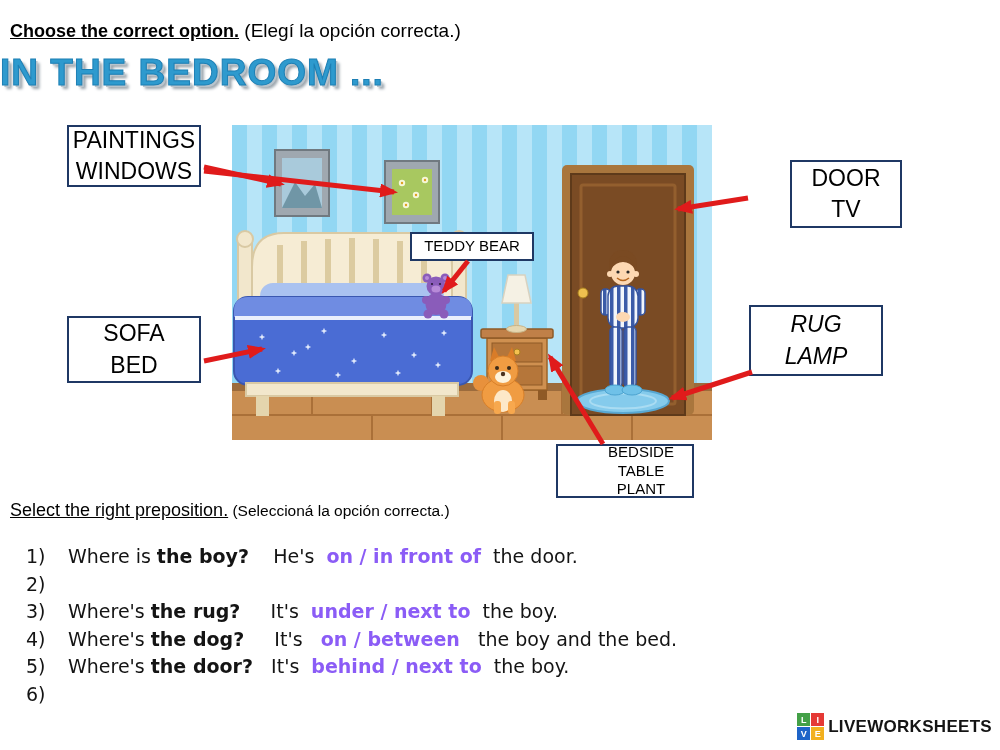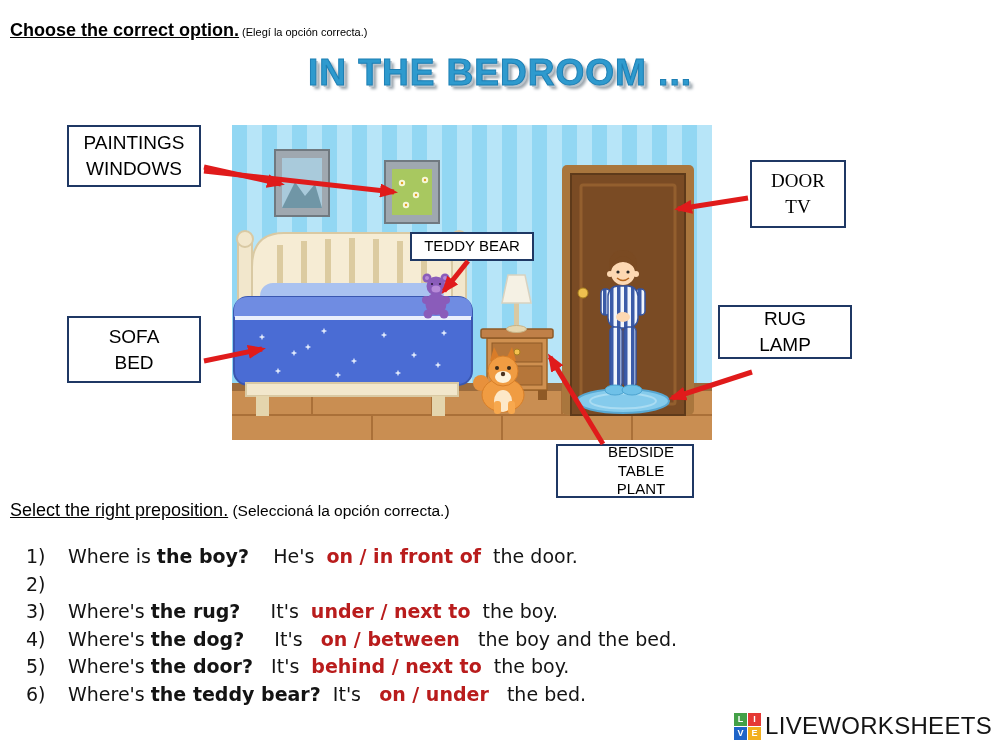--- a/index.html
+++ b/index.html
@@ -3,64 +3,64 @@
 <meta charset="utf-8">
 <style>
   html,body{margin:0;padding:0;}
   body{
     width:1000px;height:750px;position:relative;background:#ffffff;
     font-family:"Liberation Sans",sans-serif;overflow:hidden;color:#000;
   }
   
   .instruction{position:absolute;left:10px;top:20px;font-size:16px;}
   .instruction .bold-ul{font-weight:bold;text-decoration:underline;font-size:18px;}
-  .instruction .note{font-size:11px;}
+  .instruction .note{font-size:19px;}
   .sec2{position:absolute;left:10px;top:500px;font-size:16px;}
   .sec2 .bold-ul{font-weight:normal;text-decoration:underline;font-size:18px;}
   .sec2 .note{font-size:15.5px;}
   
   .title{
-    position:absolute;top:52px;left:0;width:100%;text-align:center;
+    position:absolute;top:52px;left:0;width:100%;text-align:left;
     font-size:37px;font-weight:bold;letter-spacing:1px;color:#2e9ace;
     -webkit-text-stroke:1px #1d7fb4;
     text-shadow:2px 2px 0 #b9c4cc,4px 4px 3px #9aa4ac;
   }
   
   .scene{position:absolute;left:232px;top:125px;width:480px;height:315px;z-index:10;}
   
   .lbl{
     position:absolute;background:#ffffff;border:2px solid #1f3864;
     display:flex;flex-direction:column;align-items:center;justify-content:center;
-    text-align:center;font-size:19px;line-height:1.35;z-index:20;box-sizing:border-box;
+    text-align:center;font-size:23px;line-height:1.35;z-index:20;box-sizing:border-box;
   }
   .lbl.small{font-size:15px;line-height:1.25;}
   #lbl-paintings{left:67px;top:125px;width:134px;height:62px;}
-  #lbl-door{left:750px;top:160px;width:96px;height:68px;font-family:Liberation Serif, serif;}
+  #lbl-door{left:790px;top:160px;width:112px;height:68px;}
   #lbl-teddy{left:410px;top:232px;width:124px;height:29px;}
   #lbl-sofa{left:67px;top:316px;width:134px;height:67px;}
-  #lbl-rug{left:718px;top:305px;width:134px;height:54px;}
+  #lbl-rug{left:749px;top:305px;width:134px;height:71px;font-style:italic;}
   #lbl-bedside{left:556px;top:444px;width:138px;height:54px;padding-left:32px;}
   
   .arrows{position:absolute;left:0;top:0;width:1000px;height:750px;z-index:30;pointer-events:none;}
   
   .qlist{position:absolute;left:26px;top:543px;font-family:"DejaVu Sans",sans-serif;}
   .qrow{display:flex;font-size:19px;line-height:27.5px;color:#141414;}
   .qnum{width:42px;flex:0 0 42px;}
   .qtext span{white-space:pre-wrap;}
   .qsub{font-weight:bold;}
-  .qopt{font-weight:bold;color:#b91c1c;text-align:center;}
+  .qopt{font-weight:bold;color:#8b5cf6;text-align:center;}
   
   .footer{position:absolute;right:8px;bottom:10px;display:flex;align-items:center;gap:4px;}
   .logo-grid{display:grid;grid-template-columns:13px 13px;grid-template-rows:13px 13px;gap:1px;}
   .logo-sq{display:flex;align-items:center;justify-content:center;color:#fff;font-size:9px;font-weight:bold;font-family:"Liberation Sans",sans-serif;}
   .sq-l{background:#43a047;}
   .sq-i{background:#e53935;}
   .sq-v{background:#1e64c8;}
   .sq-e{background:#f2b01e;}
-  .brand{font-size:24px;font-weight:normal;color:#141414;letter-spacing:0.3px;}
+  .brand{font-size:17px;font-weight:bold;color:#141414;letter-spacing:0.3px;}
 </style>
 </head>
 <body>
 
 <div class="instruction">
   <span class="bold-ul">Choose the correct option.</span><span class="note"> (Elegí la opción correcta.)</span>
 </div>
 
 <div class="title">IN THE BEDROOM ...</div>
 
@@ -289,21 +289,20 @@
   <div class="qrow">
     <span class="qnum">4)</span>
     <span class="qtext"><span>Where's </span><span class="qsub">the dog?</span><span>     It's   </span><span class="qopt">on / between</span><span>   the boy and the bed.</span></span>
   </div>
   <div class="qrow">
     <span class="qnum">5)</span>
     <span class="qtext"><span>Where's </span><span class="qsub">the door?</span><span>   It's  </span><span class="qopt">behind / next to</span><span>  the boy.</span></span>
   </div>
   <div class="qrow">
     <span class="qnum">6)</span>
-    <span class="qtext"><span>Where's </span><span class="qsub">the teddy bear?</span><span>  It's   </span><span class="qopt">on / under</span><span>   the bed.</span></span>
   </div>
 </div>
 
 <div class="footer">
   <div class="logo-grid">
     <span class="logo-sq sq-l">L</span>
     <span class="logo-sq sq-i">I</span>
     <span class="logo-sq sq-v">V</span>
     <span class="logo-sq sq-e">E</span>
   </div>

